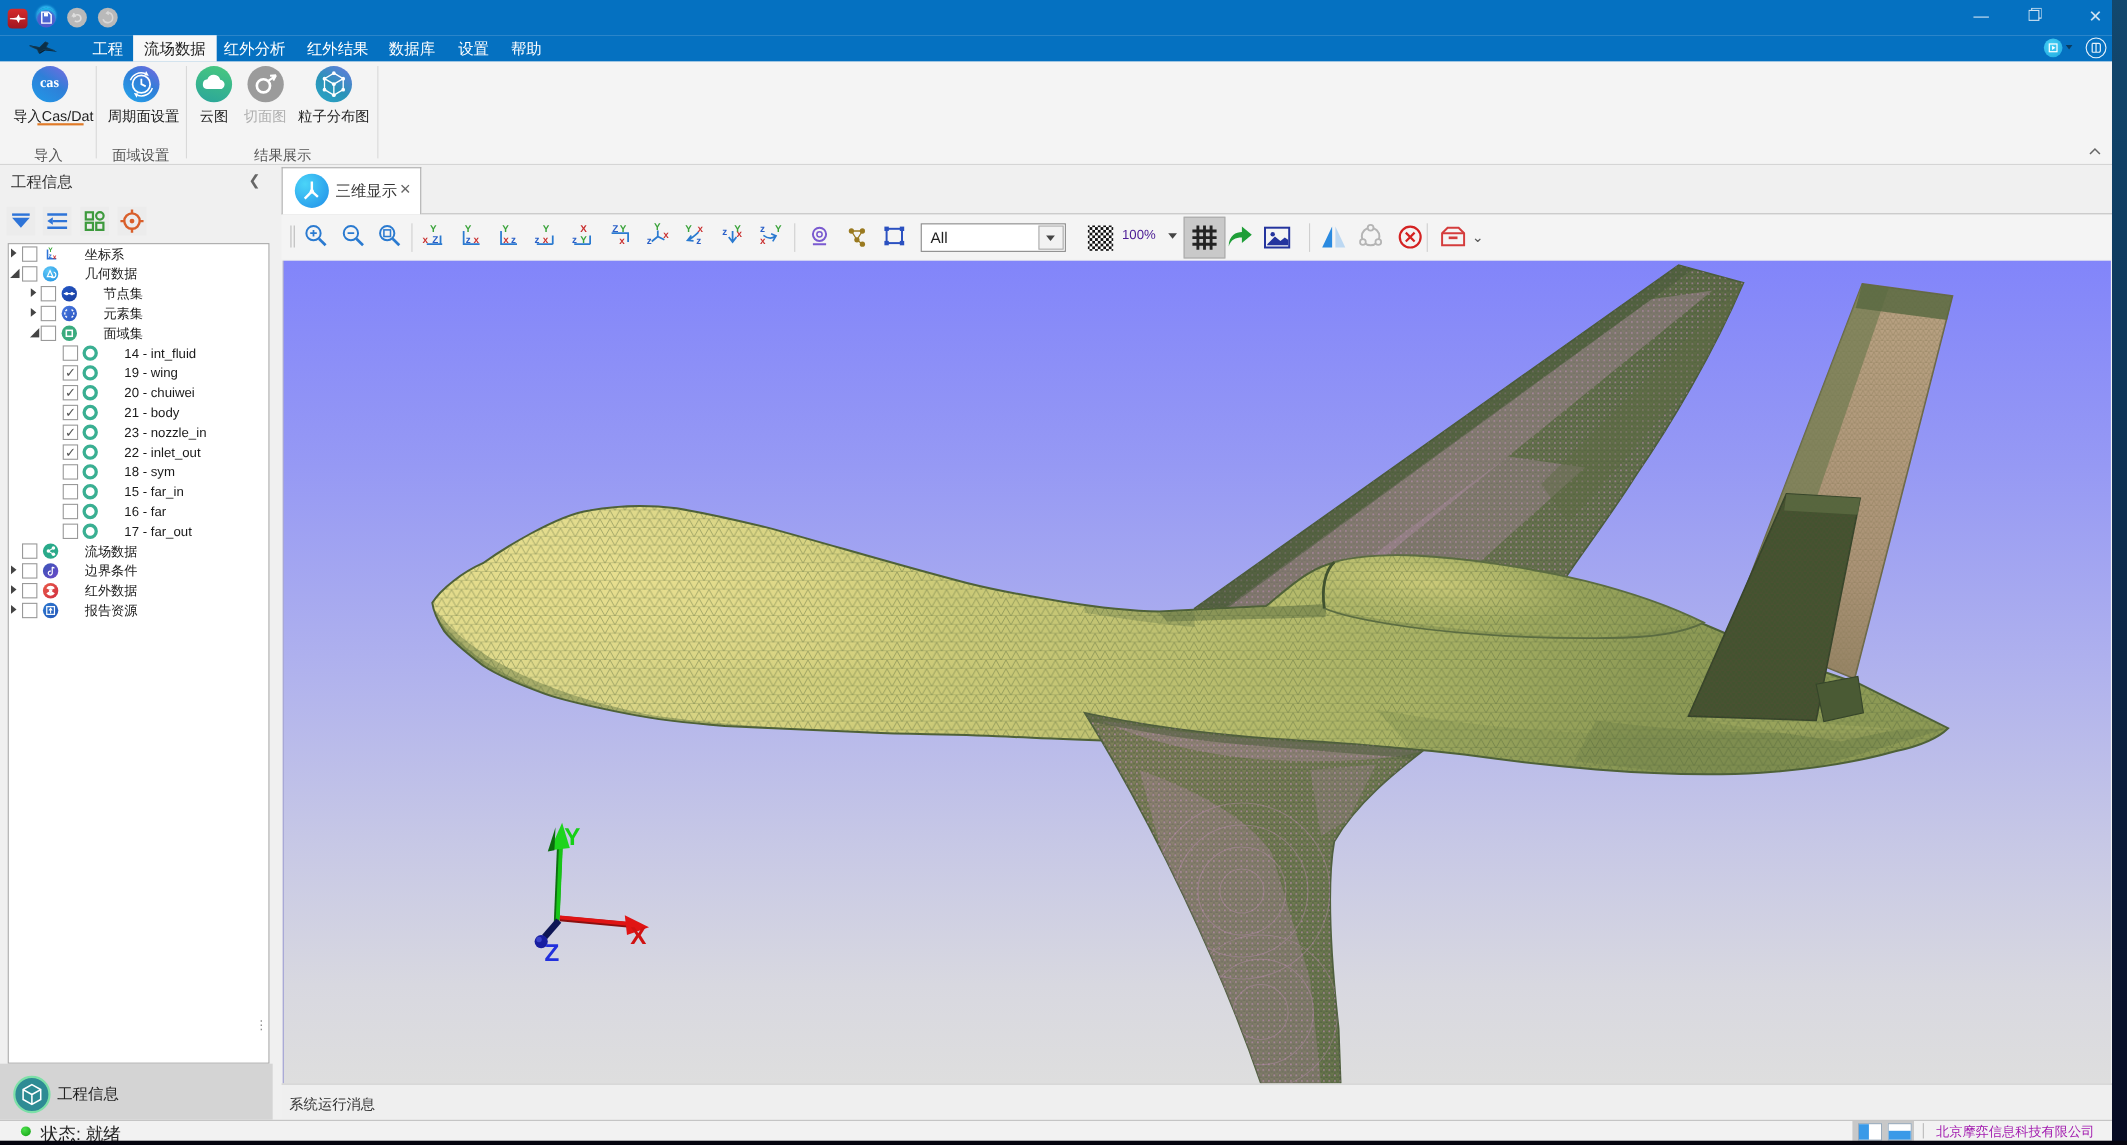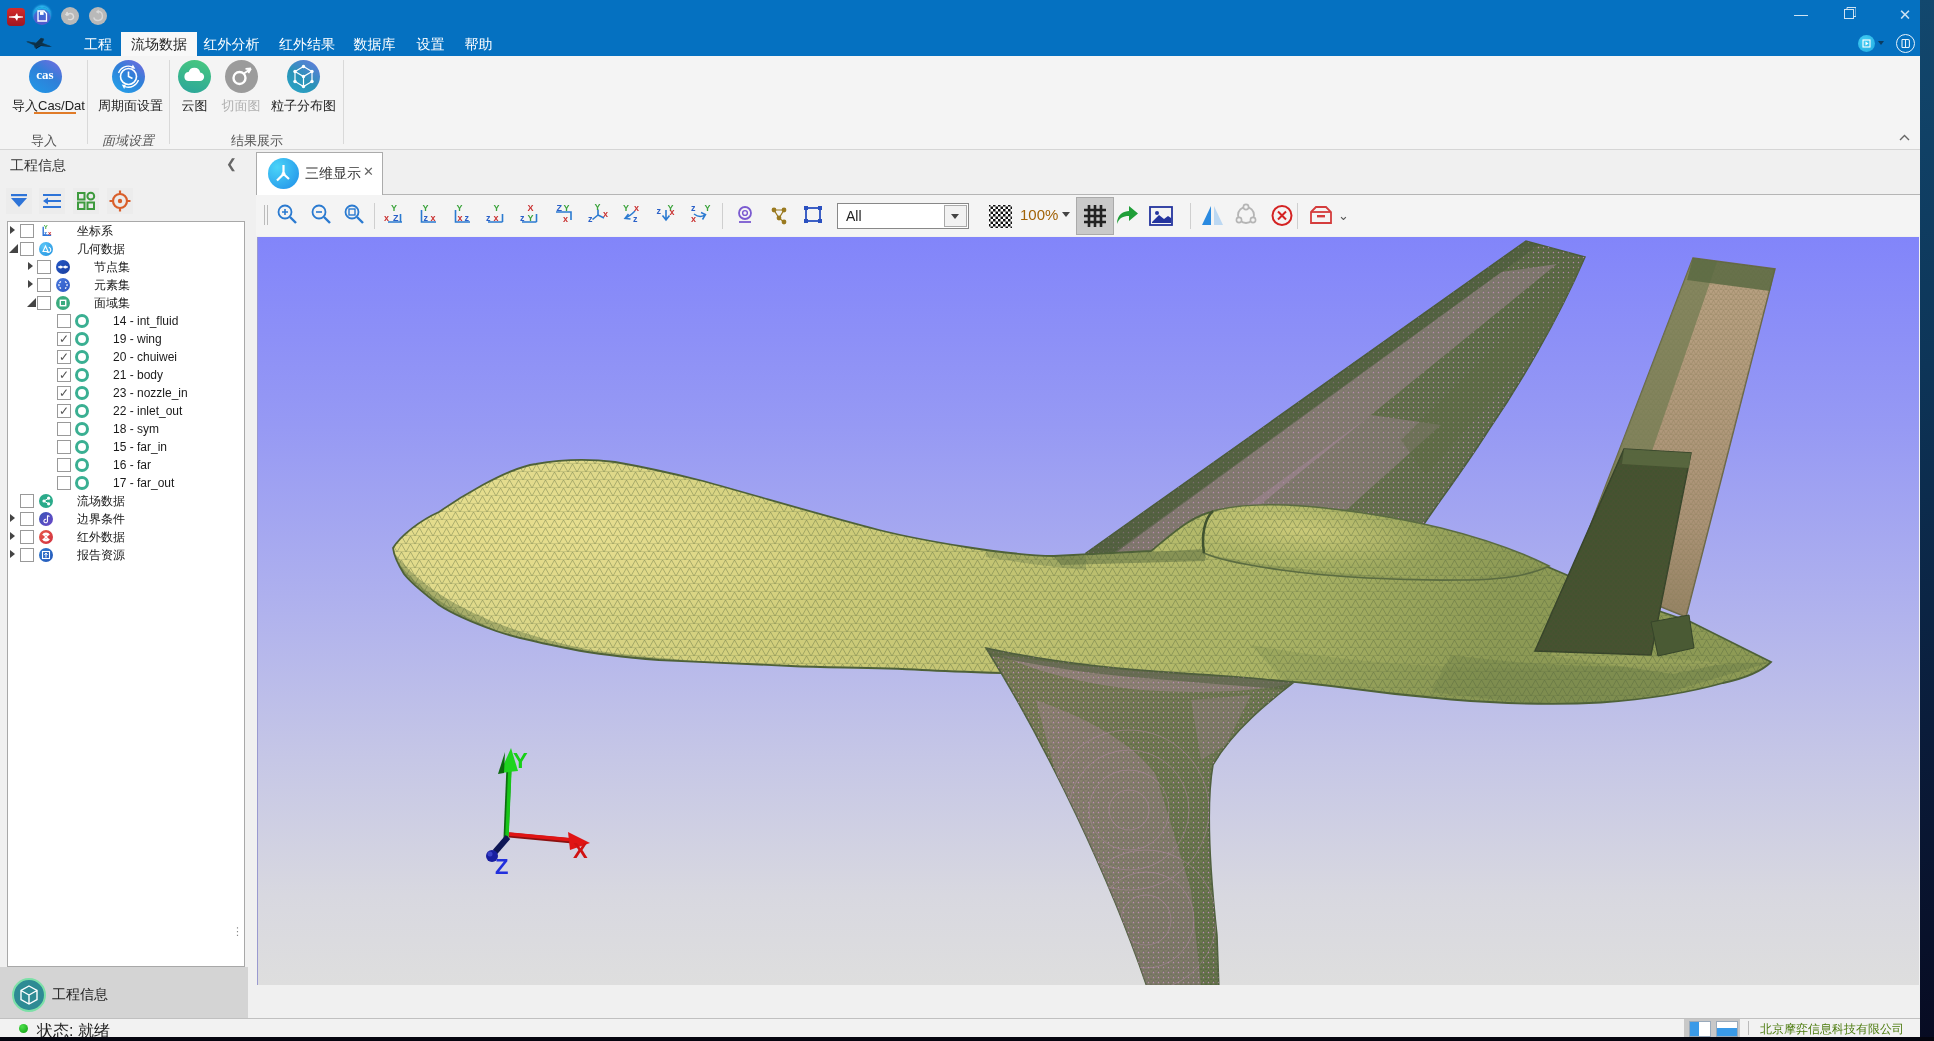--- a/index.html
+++ b/index.html
@@ -54,21 +54,21 @@
 #canvas{position:absolute;left:1px;top:87px;width:1661px;height:748px;
 background:linear-gradient(180deg,#8285fa 0%,#9699f4 25%,#aeb0ee 48%,#c6c7e6 70%,#d8d8e0 88%,#dedede 100%);
 border-left:1px solid #9a9ad0;}
 #msgbar{position:absolute;left:0;top:835px;width:1664px;height:33px;background:#efefef;border-top:1px solid #c9c9c9;}
 #msgbar .tx{position:absolute;left:7px;top:9px;font-size:13px;color:#333;}
 
 #statusbar{position:absolute;left:0;top:1018px;width:1920px;height:19px;background:#f2f2f2;border-top:1px solid #c0c0c0;}
 #statusbar .dot{position:absolute;left:19px;top:5px;width:9px;height:9px;border-radius:50%;
 background:radial-gradient(circle at 35% 30%,#4be04b,#0f9c10);}
 #statusbar .st{position:absolute;left:37px;top:2px;font-size:16px;color:#222;}
-#statusbar .co{position:absolute;left:1760px;top:2px;font-size:12px;color:#4d7c0f;}
+#statusbar .co{position:absolute;left:1760px;top:2px;font-size:12px;color:#a21caf;}
 #stico{position:absolute;left:1684px;top:0;width:56px;height:18px;background:#c8c8c8;}
 #stsep{position:absolute;left:1748px;top:2px;width:1px;height:14px;background:#bbb;}
 </style>
 </head>
 <body>
 <div id="desk"></div>
 <div id="app">
 <div id="titlebar">
  <div class="qa" style="left:7px;top:8px;border-radius:4px;background:linear-gradient(180deg,#d42b2b,#a01622);">
   <svg width="18" height="18" viewBox="0 0 18 18">
@@ -181,21 +181,21 @@
               <circle cx="8" cy="21.5" r="1.7"></circle>
               <circle cx="8" cy="11.5" r="1.7"></circle>
               <circle cx="16.5" cy="16.5" r="1.7"></circle>
             </g>
           </svg>
   </div>
   <div class="rlabel">粒子分布图</div>
  </div>
  <div class="rsep" style="left:343px;"></div>
  <div class="rgroup" style="left:31px;">导入</div>
- <div class="rgroup" style="left:102px;font-style:italic;">面域设置</div>
+ <div class="rgroup" style="left:102px;">面域设置</div>
  <div class="rgroup" style="left:231px;">结果展示</div>
  <svg style="position:absolute;left:1898px;top:77px;" width="13" height="9" viewBox="0 0 13 9">
         <path d="M2 7 L6.5 2.5 L11 7" fill="none" stroke="#666" stroke-width="1.4"></path>
       </svg>
 </div>
 <div id="lpanel">
  <div id="lphead">工程信息</div>
  <div id="lpcollapse">❮</div>
  <div class="ptool" style="left:6px;"><svg width="26" height="26" viewBox="0 0 26 26">
           <rect x="5" y="6" width="16" height="2.2" fill="#2e74d8"></rect>
@@ -488,21 +488,21 @@
   <svg class="vico" style="left:732px;top:9px;" width="25" height="25" viewBox="0 0 25 25">
           <defs>
             <pattern id="chk" width="5" height="5" patternUnits="userSpaceOnUse">
               <rect width="5" height="5" fill="#fff"></rect>
               <rect width="2.5" height="2.5" fill="#111"></rect>
               <rect x="2.5" y="2.5" width="2.5" height="2.5" fill="#111"></rect>
             </pattern>
           </defs>
           <rect x="1" y="1" width="23" height="23" fill="url(#chk)"></rect>
         </svg>
-  <div style="position:absolute;left:764px;top:11px;font-size:15px;color:#a16207;">100%</div>
+  <div style="position:absolute;left:764px;top:11px;font-size:12px;color:#4c1d95;">100%</div>
   <div style="position:absolute;left:806px;top:17px;width:0;height:0;border-top:5px solid #444;border-left:4px solid transparent;border-right:4px solid transparent;"></div>
   <div style="position:absolute;left:820px;top:2px;width:36px;height:36px;background:#c9c9c9;border:1px solid #aaa;">
    <svg width="36" height="36" viewBox="0 0 36 36">
             <g stroke="#222" stroke-width="2.6">
               <path d="M12 7 V29 M18 7 V29 M24 7 V29 M7 12 H29 M7 18 H29 M7 24 H29"></path>
             </g>
           </svg>
   </div>
   <svg class="vico" style="left:858px;top:9px;" width="26" height="24" viewBox="0 0 26 24">
           <path d="M3 20 C3 10 10 7 15 7 V2 L24 9.5 L15 17 V12 C9 12 5 14 3 20 Z" fill="#1f9e38"></path>
@@ -672,20 +672,23 @@
    <path d="M508,835 L572,841" stroke="#8a1010" stroke-width="5"></path>
    <path d="M508,834 L572,840" stroke="#e01414" stroke-width="3.5"></path>
    <path d="M589,843 L567,832 L569,850 Z" fill="#e01414"></path>
    <text x="572" y="858" font-size="22" font-weight="bold" fill="#d01212" font-family="Liberation Sans">X</text>
    <path d="M507,837 L494,852" stroke="#0e1655" stroke-width="6"></path>
    <circle cx="491" cy="856" r="6" fill="#181ea0"></circle>
    <circle cx="489" cy="854" r="2.5" fill="#3a42c8"></circle>
    <text x="494" y="874" font-size="22" font-weight="bold" fill="#2230dd" font-family="Liberation Sans">Z</text>
   </g>
  </svg></div>
+ <div id="msgbar">
+        <div class="tx">系统运行消息</div>
+      </div>
 </div>
 <div id="statusbar">
  <div class="dot"></div>
  <div class="st">状态: 就绪</div>
  <div id="stico">
   <div style="position:absolute;left:5px;top:2px;width:20px;height:14px;background:#fff;border:1px solid #9ab;">
           <div style="position:absolute;left:0;top:0;width:9px;height:14px;background:#3a9ae8;"></div>
         </div>
   <div style="position:absolute;left:32px;top:2px;width:20px;height:14px;background:#fff;border:1px solid #9ab;">
           <div style="position:absolute;left:0;top:6px;width:20px;height:8px;background:#3a9ae8;"></div>

